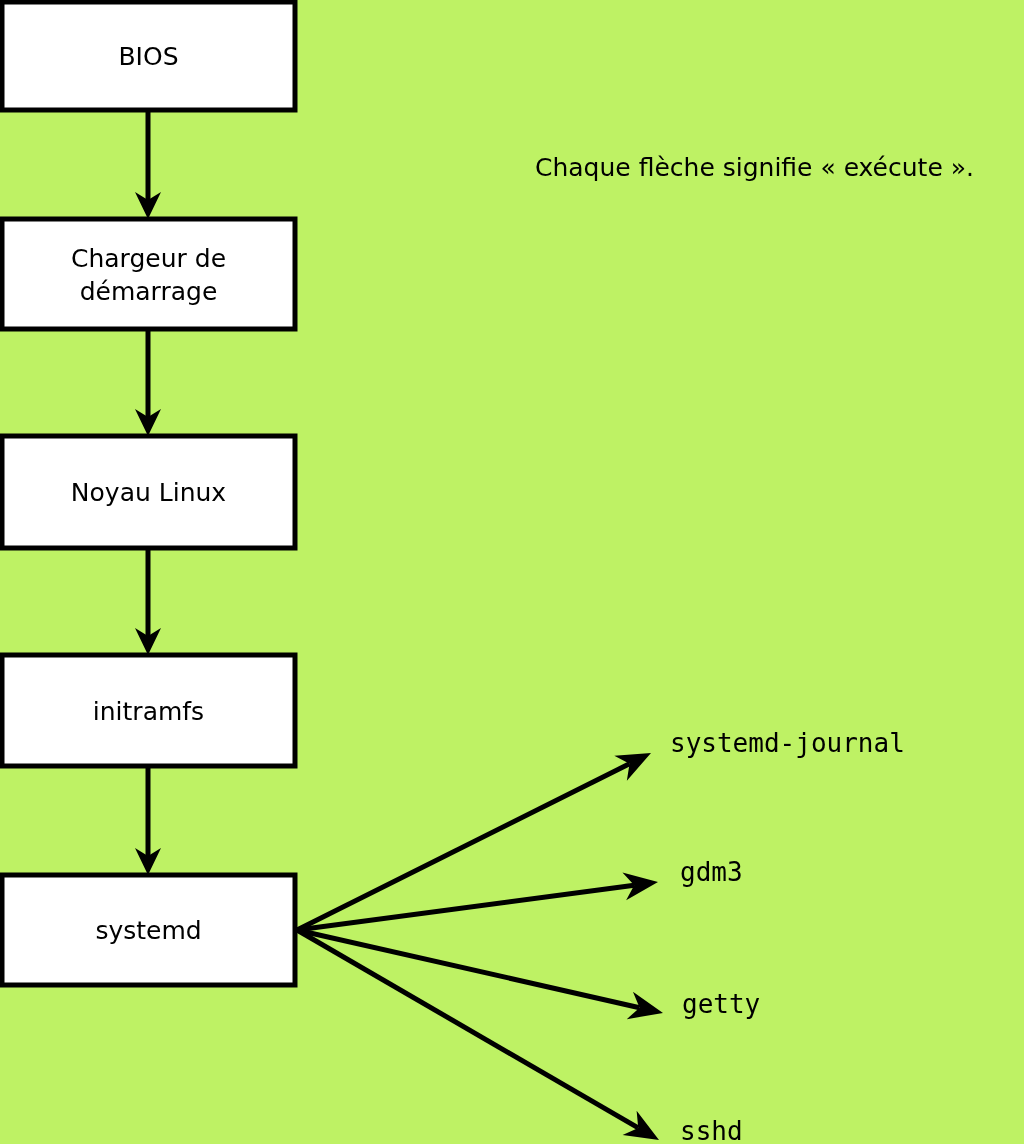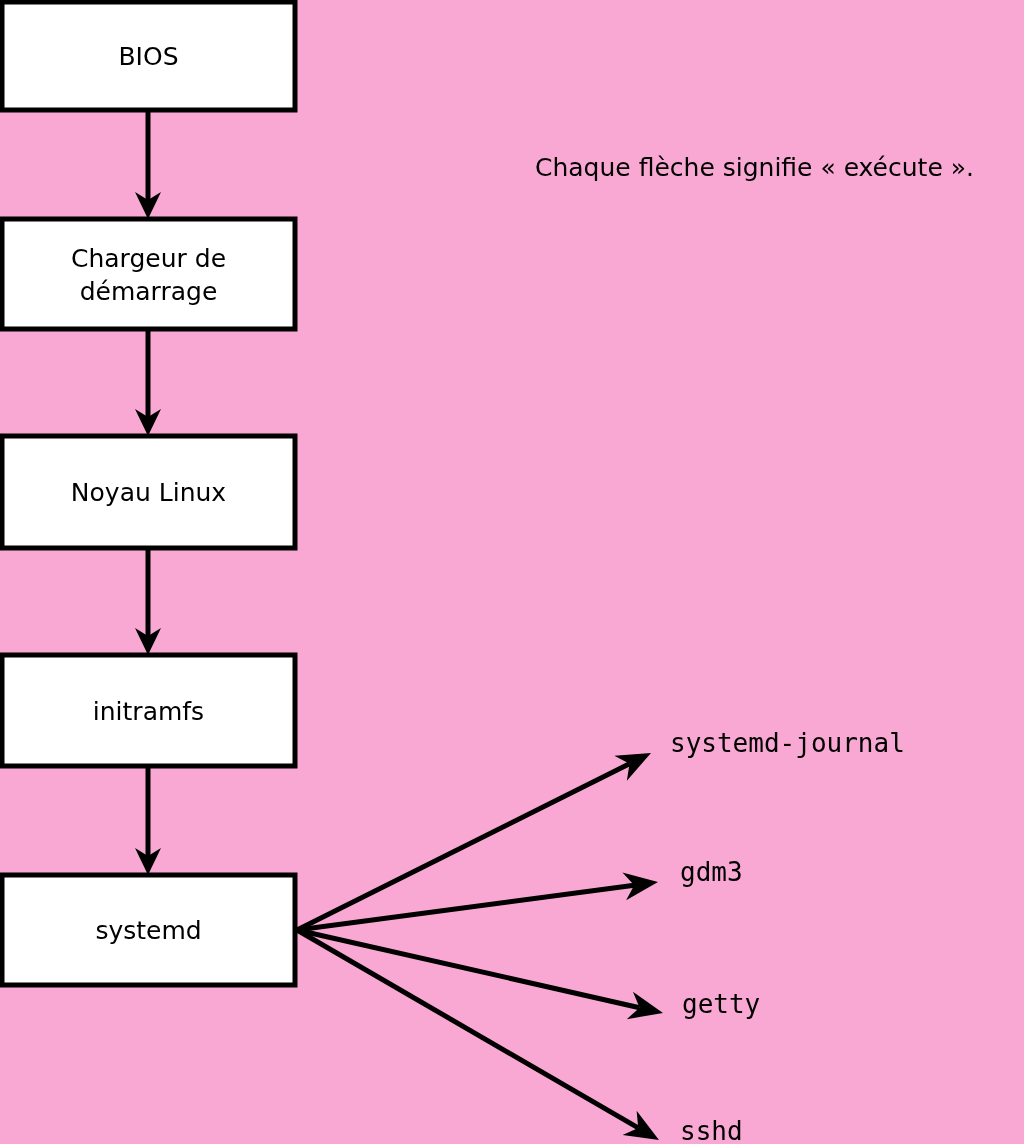--- a/index.html
+++ b/index.html
@@ -10,21 +10,21 @@
   body {
     width: 1024px;
     height: 1144px;
     overflow: hidden;
     font-family: "DejaVu Sans", sans-serif;
   }
   #diagram-root {
     position: relative;
     width: 1024px;
     height: 1144px;
-    background: #f9a8d4;
+    background: #bef264;
   }
   svg.canvas {
     position: absolute;
     top: 0;
     left: 0;
     width: 1024px;
     height: 1144px;
     display: block;
   }
   .box-rect {

